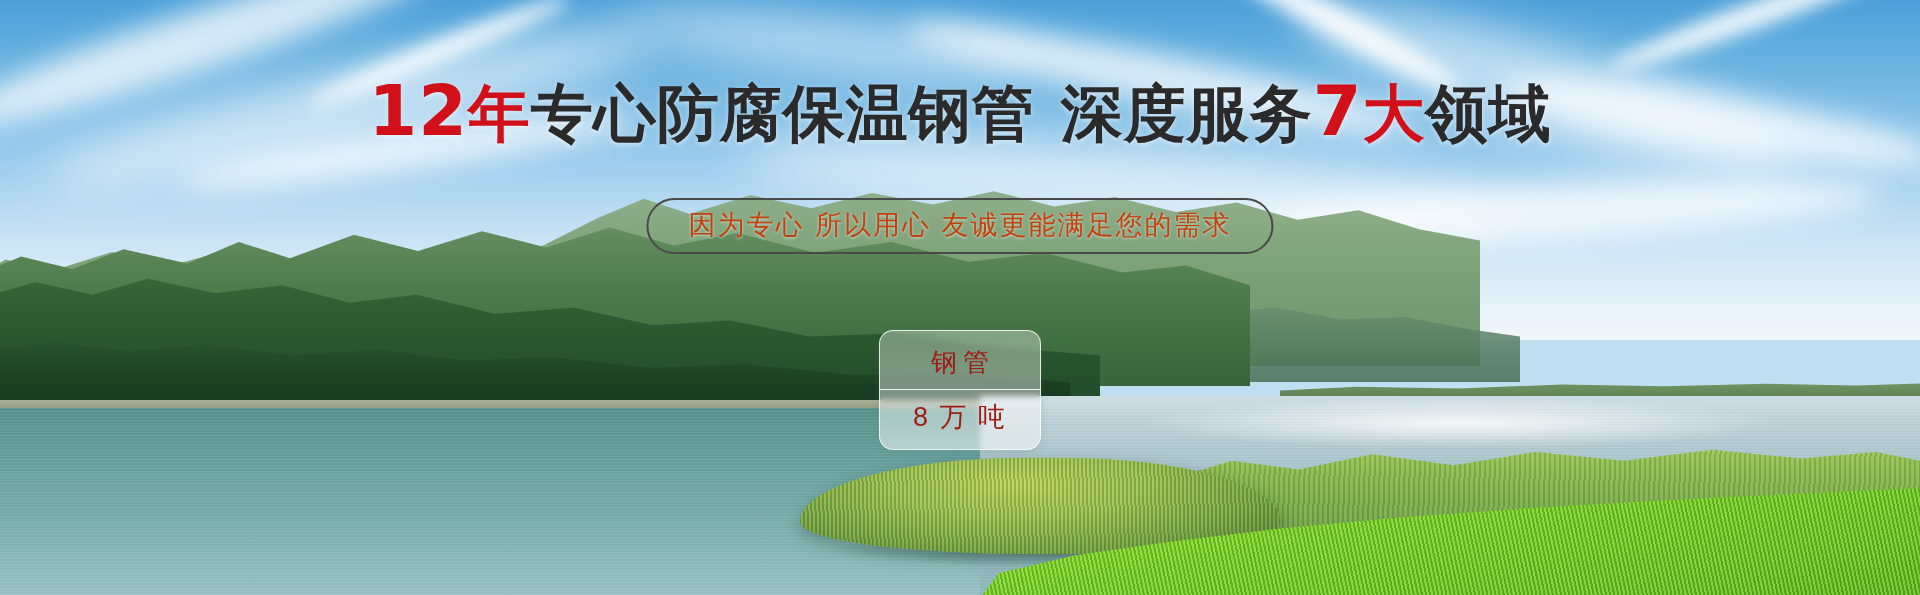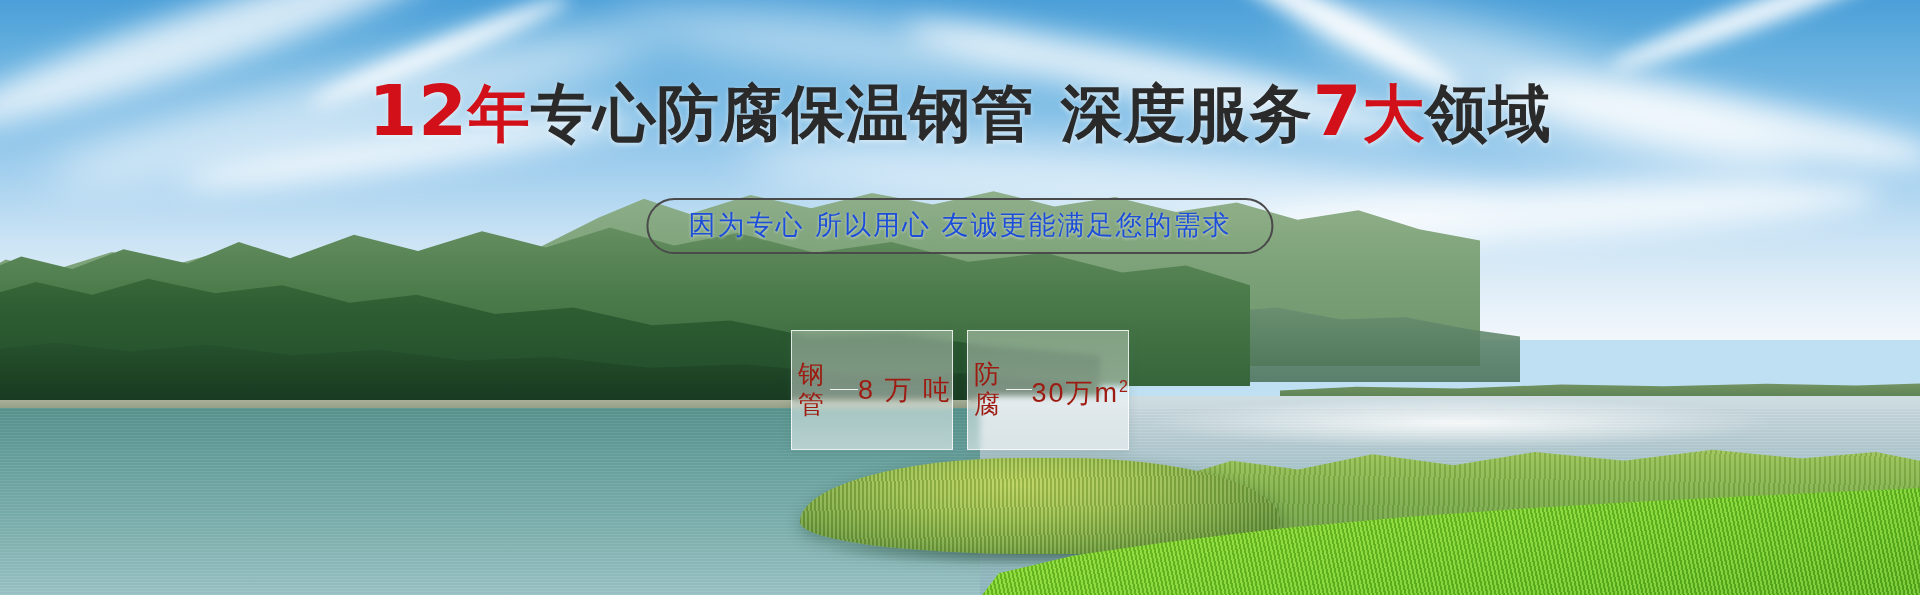--- a/index.html
+++ b/index.html
@@ -184,36 +184,36 @@
     font-size:70px;
     font-family:"DejaVu Sans","Liberation Sans",sans-serif;
   }
   .headline .gap{display:inline-block;width:26px;}
 
   .pill{
     position:absolute;top:198px;left:50%;transform:translateX(-50%);
     padding:9px 40px 11px;
     border:2px solid #4a4a4a;border-radius:30px;
     font-size:27px;line-height:32px;letter-spacing:2px;
-    color:#1d4ed8;white-space:nowrap;
+    color:#c2410c;white-space:nowrap;
     font-family:"DejaVu Sans","Liberation Sans",sans-serif;
     text-shadow:0 1px 3px rgba(255,255,255,.6);
   }
 
   .cards{
     position:absolute;top:330px;left:50%;transform:translateX(-50%);
     display:flex;gap:14px;
   }
   .card{
     width:160px;height:118px;
     background:linear-gradient(180deg,rgba(255,255,255,.34) 0%,rgba(255,255,255,.52) 100%);
     border:1px solid rgba(255,255,255,.78);
-    border-radius:0;
+    border-radius:14px;
     backdrop-filter:blur(3px);
-    display:flex;flex-direction:row;
+    display:flex;flex-direction:column;
     align-items:center;justify-content:center;
     box-shadow:0 2px 10px rgba(80,110,110,.18);
     text-align:center;
   }
   .card-title{
     font-size:26px;line-height:30px;letter-spacing:6px;
     color:#9e1b12;margin-bottom:2px;padding-left:6px;
     font-family:"DejaVu Sans","Liberation Sans",sans-serif;
   }
   .card-div{
@@ -278,23 +278,18 @@
     <div class="pill">因为专心 所以用心 友诚更能满足您的需求</div>
 
     <div class="cards">
 
       <div class="card">
         <div class="card-title">钢管</div>
         <div class="card-div"></div>
         <div class="card-value"><span>8 万 吨</span></div>
       </div>
 
-      <div class="card">
-        <div class="card-title">防腐</div>
-        <div class="card-div"></div>
-        <div class="card-value"><span>30万m</span><sup>2</sup></div>
-      </div>
 
 
     </div>
 
   </div>
 </div>
 
 </body></html>

